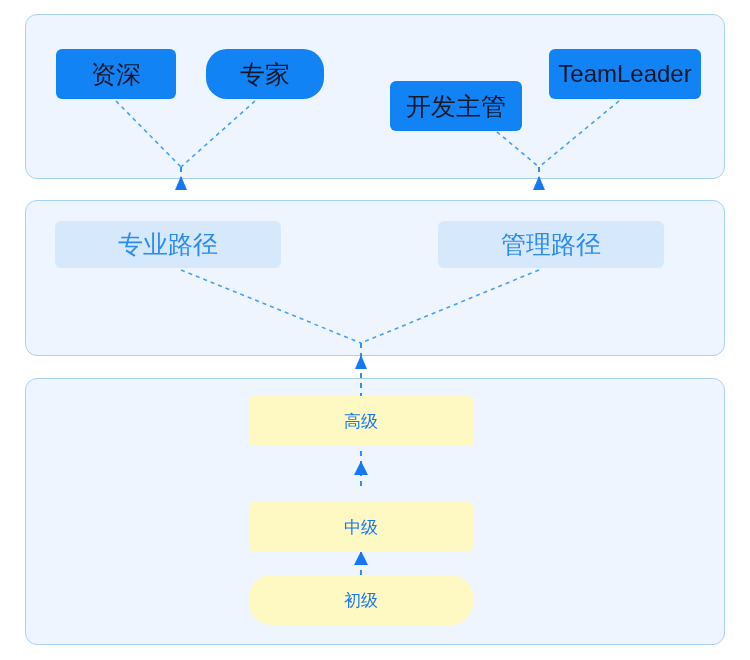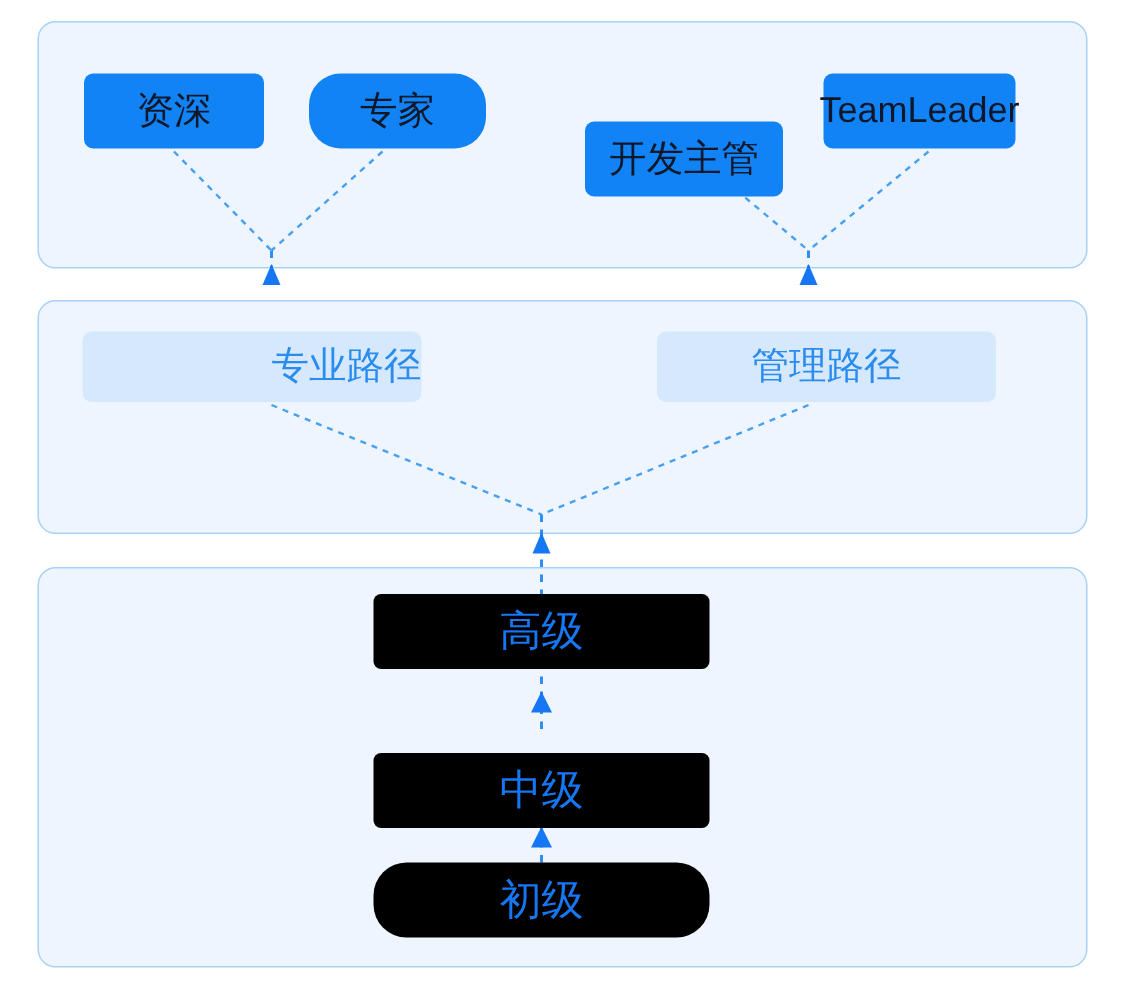--- a/index.html
+++ b/index.html
@@ -50,38 +50,38 @@
   
   .role-node {
     background: #1283f5;
     color: #0f172a;
     font-size: 25px;
     height: 50px;
   }
   #node-senior     { left: 56px;  top: 49px; width: 120px; }
   #node-expert     { left: 206px; top: 49px; width: 118px; border-radius: 21px; }
   #node-devlead    { left: 390px; top: 44px; width: 132px; margin-top: 37px; }
-  #node-teamleader { left: 549px; top: 49px; width: 128px; }
+  #node-teamleader { left: 549px; top: 49px; width: 152px; }
   #node-teamleader .node-label { font-size: 24px; }
 
   
   .path-node {
     background: #d6e8fb;
     color: #2b8cf0;
     font-size: 25px;
     height: 47px;
   }
-  #node-pro-path   { left: 55px;  top: 221px; width: 226px; justify-content: flex-end; }
+  #node-pro-path   { left: 55px;  top: 221px; width: 226px; }
   #node-mgmt-path  { left: 438px; top: 221px; width: 226px; }
 
   
   .level-node {
-    background: #000000;
+    background: #fef9c3;
     color: #1677f5;
-    font-size: 28px;
+    font-size: 17px;
     height: 50px;
     width: 224px;
     left: 249px;
     border-radius: 5px;
   }
   #node-advanced     { top: 396px; }
   #node-intermediate { top: 486px; margin-top: 16px; }
   #node-junior       { top: 575px; border-radius: 22px; }
 
   .node-label { pointer-events: none; }

